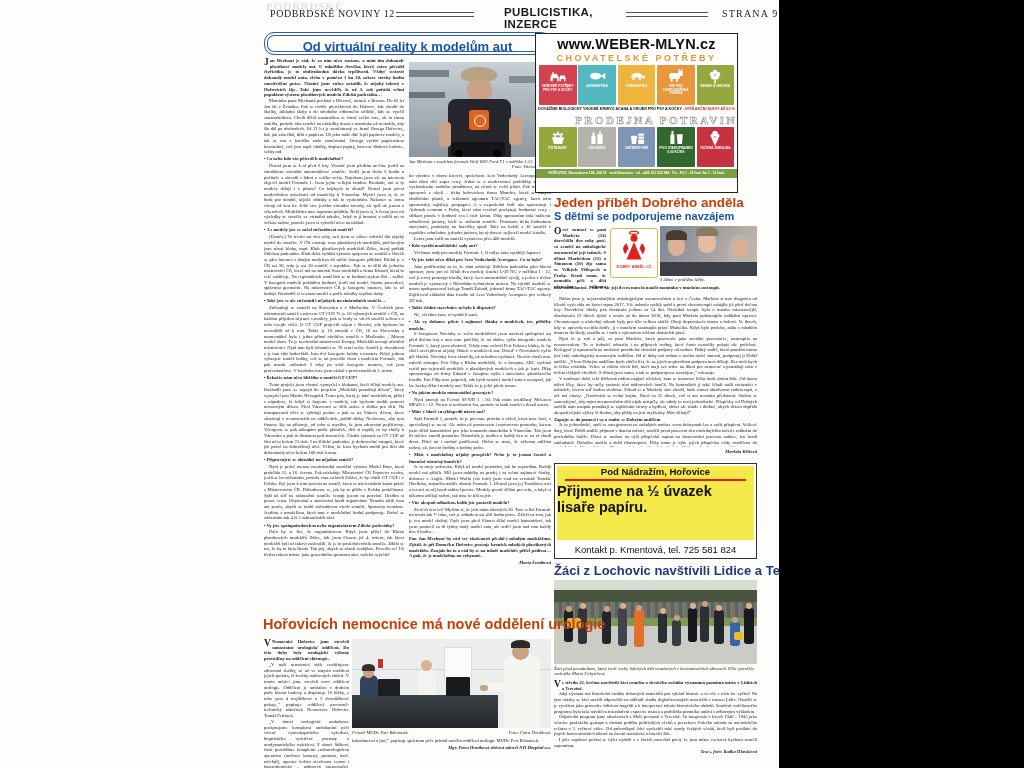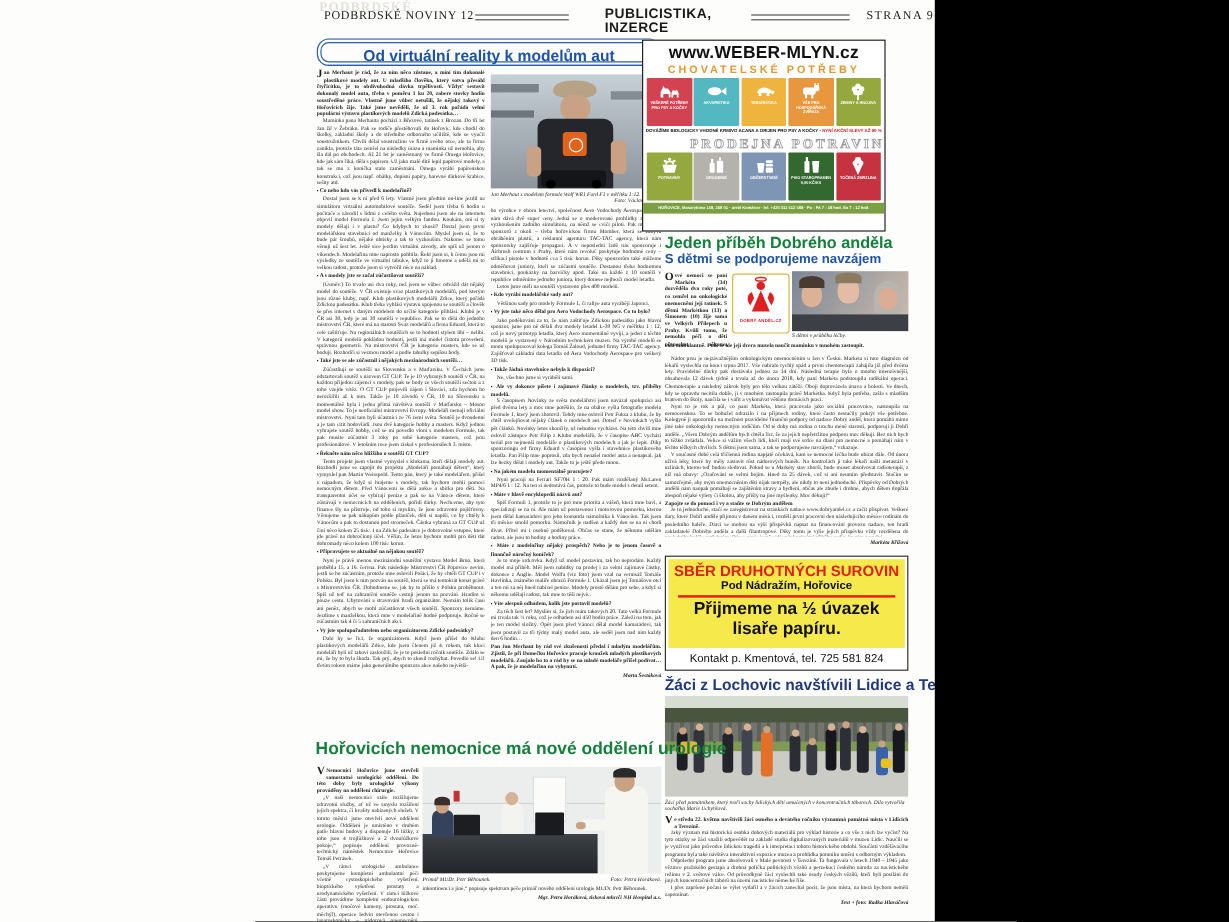--- a/index.html
+++ b/index.html
@@ -21,42 +21,42 @@
 .blk.h{font-weight:bold;margin-top:1.5px;font-family:"Liberation Serif",serif}
 .blk.h::before{content:"▪ ";font-size:.85em}
 .blk.lead{font-weight:bold}
 .blk.pb{font-weight:bold;text-align:justify;margin-top:1px}
 .blk.sig{text-align:right;font-style:italic;font-weight:bold;margin-top:1px}
 .dc{float:left;font-size:9.5px;line-height:8.6px;font-weight:bold;margin-right:1px}
 .cap{position:absolute;font-style:italic;font-size:4.6px;line-height:5.4px;color:#222}
 .cap .credit{display:block;text-align:right}
 .photo{position:absolute;overflow:hidden}
 
-.head-black{position:absolute;font-family:"Liberation Sans",sans-serif;font-weight:bold;color:#15803d}
+.head-black{position:absolute;font-family:"Liberation Sans",sans-serif;font-weight:bold;color:#c2410c}
 .head-blue{position:absolute;font-family:"Liberation Sans",sans-serif;font-weight:bold;color:#1d53a6}
 .head-navy{position:absolute;font-family:"Liberation Sans",sans-serif;font-weight:bold;color:#223a7d}
 
 .weber{position:absolute;left:535px;top:33px;width:203px;height:160px;background:#fff;border:1px solid #222;box-sizing:border-box}
 .weber .url{text-align:center;font:bold 14.5px "Liberation Sans",sans-serif;color:#111;padding-top:2px;letter-spacing:.2px}
 .weber .chp{text-align:center;font:bold 9px "Liberation Sans",sans-serif;color:#e2982e;letter-spacing:2.5px;padding:1px 0 2px}
 .tilerow{display:flex;justify-content:space-between;padding:0 3px;height:40px}
 .tile{width:37.5px;height:40px;display:flex;flex-direction:column;align-items:center;justify-content:flex-start;border-radius:1px}
 .tile svg{width:20px;height:18px;margin-top:2px;flex:none}
 .tlabel{font:bold 3.2px/3.7px "Liberation Sans",sans-serif;color:#fff;text-align:center;text-transform:uppercase;padding:0 1px}
 .strip{font:bold 3.7px/9px "Liberation Sans",sans-serif;text-align:center;color:#111;height:9px}
 .strip .red{color:#d31f1f}
 .prodejna{text-align:right;font:bold 11px/13px "Liberation Serif",serif;color:#fff;-webkit-text-stroke:.6px #9a9a9a;text-shadow:0 0 1px #aaa;letter-spacing:2.5px}
 .wfooter{margin-top:2px;height:9px;background:#7ba043;color:#fff;font:bold 3.4px/9px "Liberation Sans",sans-serif;text-align:center}
 
 .sber{position:absolute;left:554px;top:463px;width:203px;height:96px;border:1px solid #333;background:#fff;box-sizing:border-box}
 .sber .yellow{background:#f6e94b;margin:2px;height:74px}
 .sber .t1{text-align:center;font:bold 12.5px "Liberation Sans",sans-serif;color:#e31e18;padding-top:3px}
 .sber .t2{text-align:center;font:bold 9.5px "Liberation Sans",sans-serif;color:#111}
 .sber .rl{height:2px;background:#e31e18;margin:2px 8px}
-.sber .big{text-align:center;font:bold 14.5px/16px "Liberation Sans",sans-serif;color:#111}
+.sber .big{text-align:left;font:bold 14.5px/16px "Liberation Sans",sans-serif;color:#111}
 .sber .contact{text-align:center;font:9.5px "Liberation Sans",sans-serif;color:#111;padding-top:2px}
 
 .angel-logo{position:absolute;left:610px;top:228px;width:46px;height:48px;background:#fff;border:.5px solid #d8b94a;border-radius:3px;display:flex;flex-direction:column;align-items:center}
 .angel-logo svg{width:30px;height:36px}
 .angel-logo .alabel{font:bold 3.6px "Liberation Sans",sans-serif;color:#e02020;letter-spacing:.2px}
 .blackbar{position:absolute;left:779px;top:0;width:245px;height:768px;background:#000}
 .pshape{position:absolute}
 </style>
 </head>
 <body>
@@ -264,21 +264,20 @@
       <div class="blk p">Nádor prsu je nejzávažnějším onkologickým onemocněním u žen v Česku. Markéta si tuto diagnózu od lékařů vyslechla na konci srpna 2017. Vše nabralo rychlý spád a první chemoterapii zahájila již před dvěma lety. Pravidelné dávky pak dostávala jednou za 14 dní. Následná terapie byla o mnoho intenzivnější, obsahovala 12 dávek týdně a trvala až do února 2018, kdy paní Markéta podstoupila radikální operaci. Chemoterapie a následný zákrok byly pro tělo velkou zátěží. Oboji doprovázela únava a bolesti. Ve dnech, kdy se opravdu necítila dobře, ji v mnohém zastoupila právě Markétka. Když byla potřeba, zašla s mladším bratrem do školy, naučila se i vařit a vykonávat většinu domácích prací.</div>
       <div class="blk p">Nyní to je rok a půl, co paní Markéta, která pracovala jako sociální pracovnice, nastoupila na nemocenskou. To se bohužel odrazilo i na příjmech rodiny, které často nestačily pokrýt vše potřebné. Kolegyně ji upozornila na možnost pravidelné finanční podpory od nadace Dobrý anděl, která pomáhá mimo jiné také onkologicky nemocným rodičům. Od té doby má rodina o trochu méně starostí, podporují ji Dobří andělé. „Všem Dobrým andělům bych chtěla říct, že za jejich nepřetržitou podporu moc děkuji. Bez nich bych to těžko zvládala. Velice si vážím všech lidí, kteří mají své srdce na dlani pro nemocné a pomáhají nám v těchto těžkých chvílích. S dětmi jsem sama, a tak se podporujeme navzájem,“ vzkazuje.</div>
       <div class="blk p">V současné době celá tříčlenná rodina napjatě očekává, kam se nemocné léčba bude ubírat dále. Od února užívá léky, které by měly zastavit růst nádorových buněk. Na kontrolách ji také lékaři našli metastázi v uzlinách, kterou teď budou sledovat. Pokud se u Markéty stav zhorší, bude muset absolvovat radioterapii, z níž má obavy: „Ozařování se velmi bojím. Hned za 25 dávek, což si ani neumím představit. Stačím se samozřejmě, aby mým onemocněním děti nijak netrpěly, ale nikdy to není jednoduché. Příspěvky od Dobrých andělů nám naopak pomáhají se zajištěním stravy a bydlení, občas ale zbude i drobné, abych dětem dopřála alespoň nějaké výlety či školou, aby přišly na jiné myšlenky. Moc děkuji!“</div>
       <div class="blk pb">Zapojte se do pomoci i vy a staňte se Dobrým andělem</div>
       <div class="blk p">Je to jednoduché, stačí se zaregistrovat na stránkách nadace www.dobryandel.cz a začít přispívat. Veškeré dary, které Dobří andělé přijmou v daném měsíci, rozdělí první pracovní den následujícího měsíce rodinám do posledního haléře. Dárci se mohou na výši příspěvků napsat na financování provozu nadace, ten hradí zakladatelé Dobrého anděla a další filantropové. Díky tomu je výše jejich příspěvku vždy rozdělena do posledního haléře potřebným. Dárce navíc jasně vidí vzát konkrétní příběhy rodin, kterým pomáhá.</div>
     </div>
   <div class="artcol blk sig" style="left:554px;top:448px;width:203px;height:8px">Markéta Křížová</div>
 
   <div class="sber">
     <div class="yellow">
-      <div class="t1">SBĚR DRUHOTNÝCH SUROVIN</div>
       <div class="t2">Pod Nádražím, Hořovice</div>
       <div class="rl"></div>
       <div class="big">Přijmeme na ½ úvazek</div>
       <div class="big">lisaře papíru.</div>
     </div>
     <div class="contact">Kontakt p. Kmentová, tel. 725 581 824</div>
   </div>
 
   <div class="head-navy" style="left:554px;top:563px;font-size:13px">Žáci z Lochovic navštívili Lidice a Terezín</div>
   <div class="photo" style="left:554px;top:580px;width:203px;height:84px">

